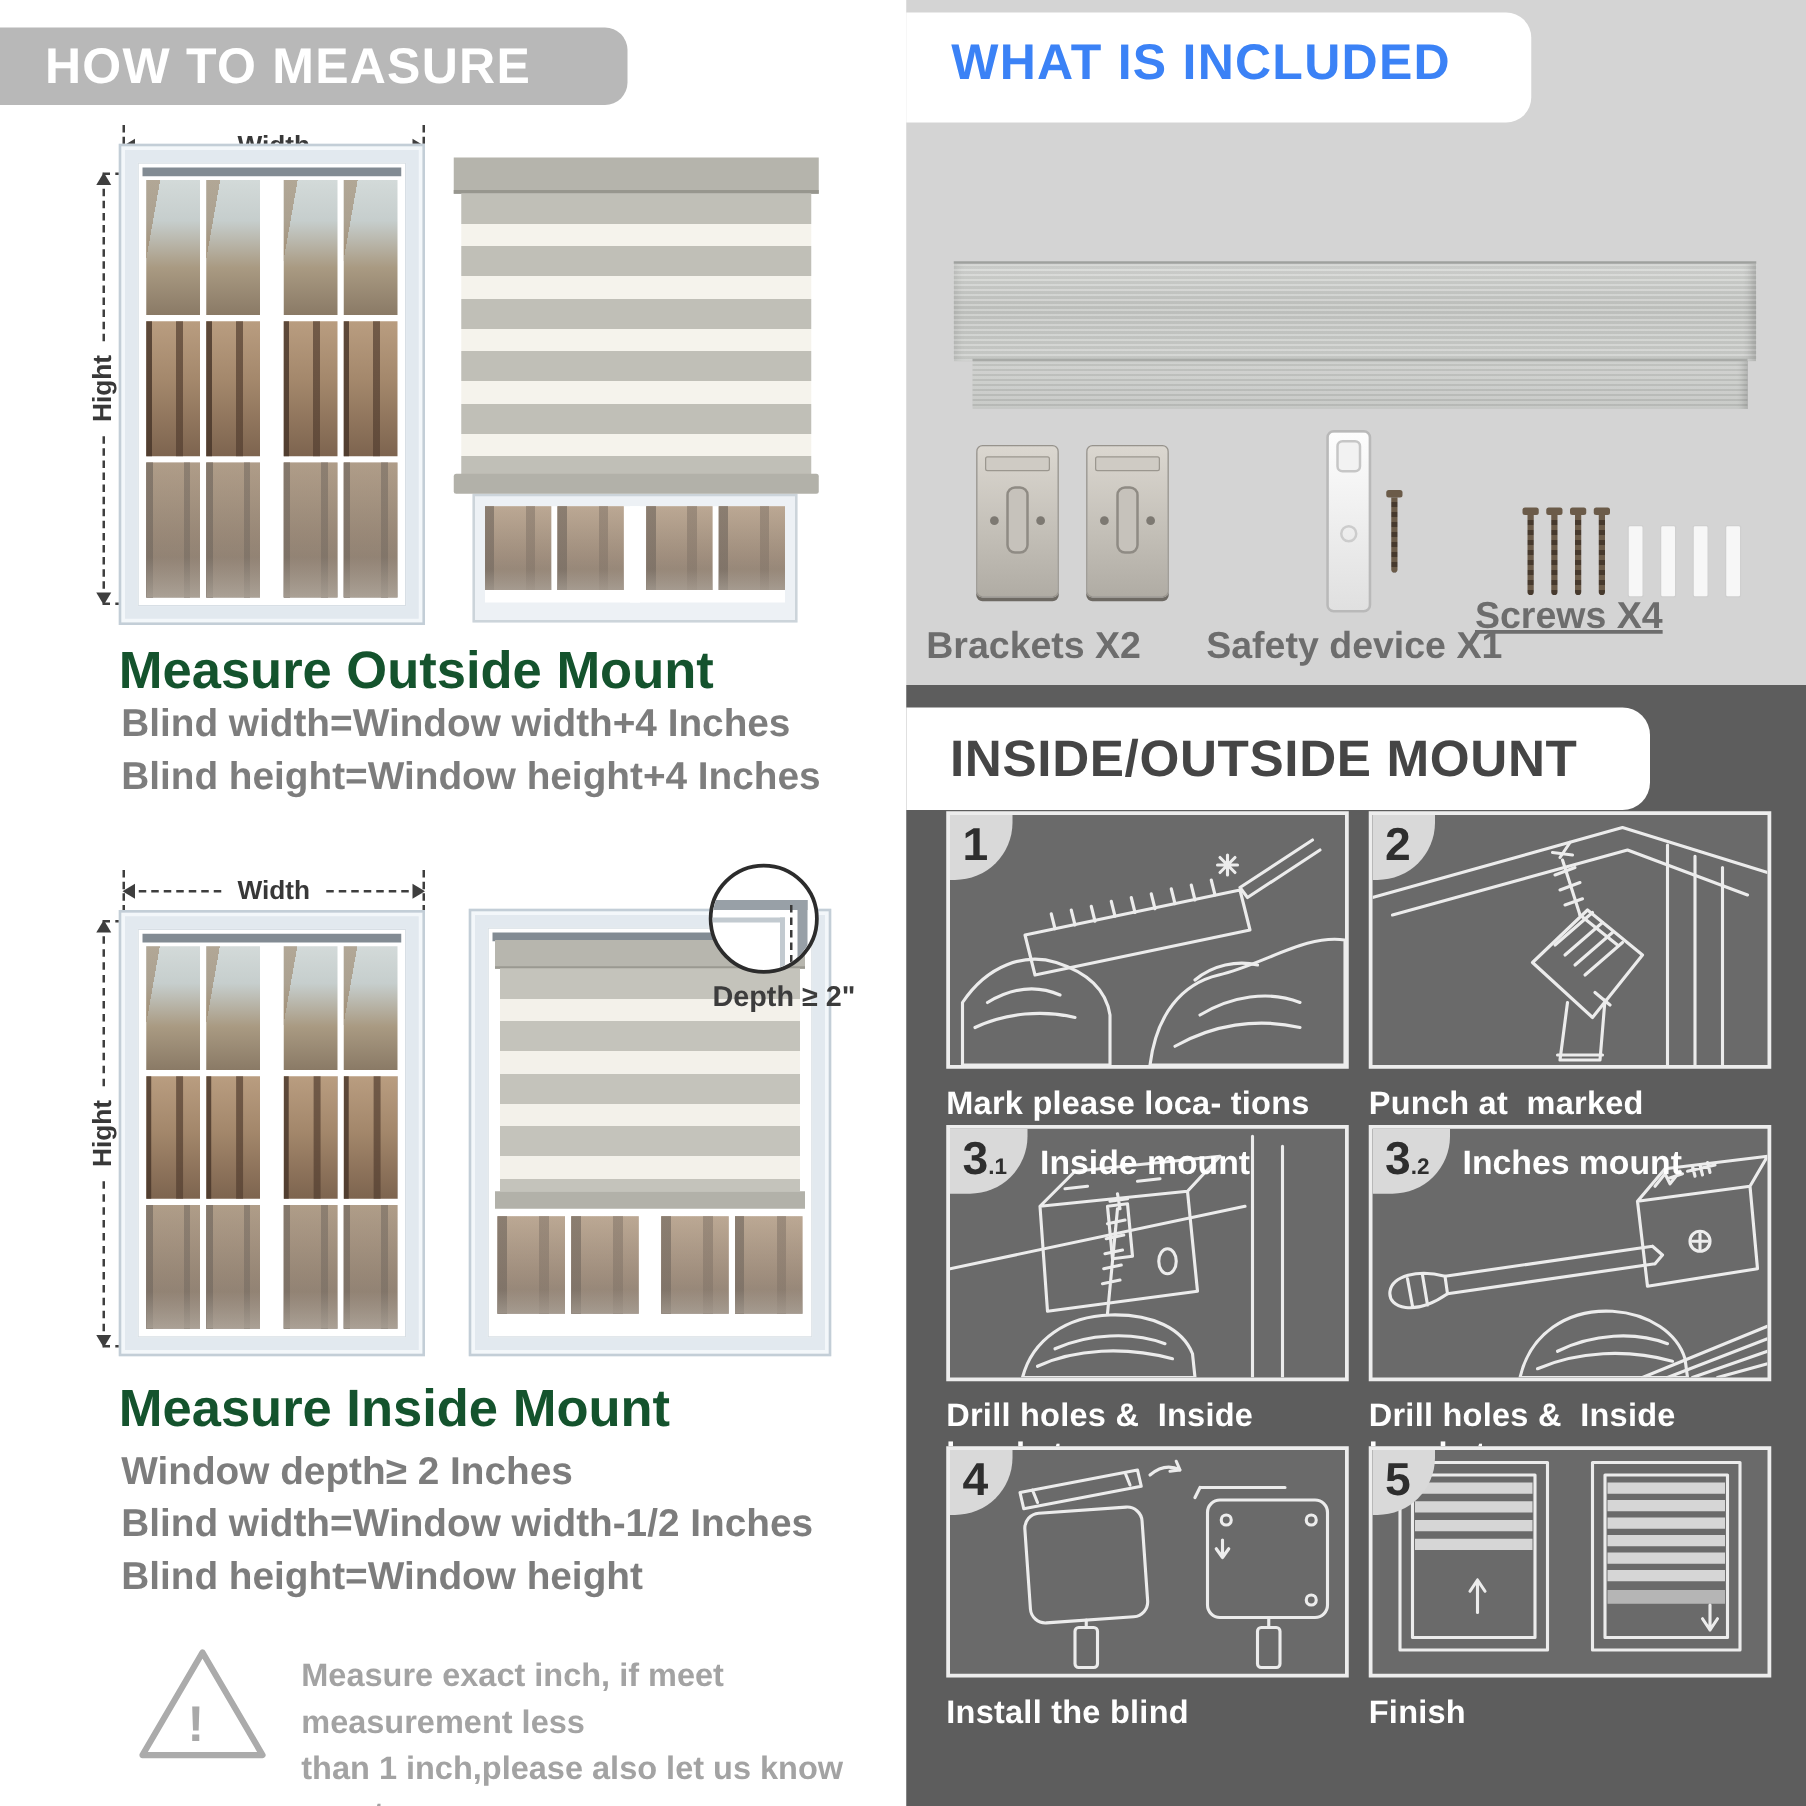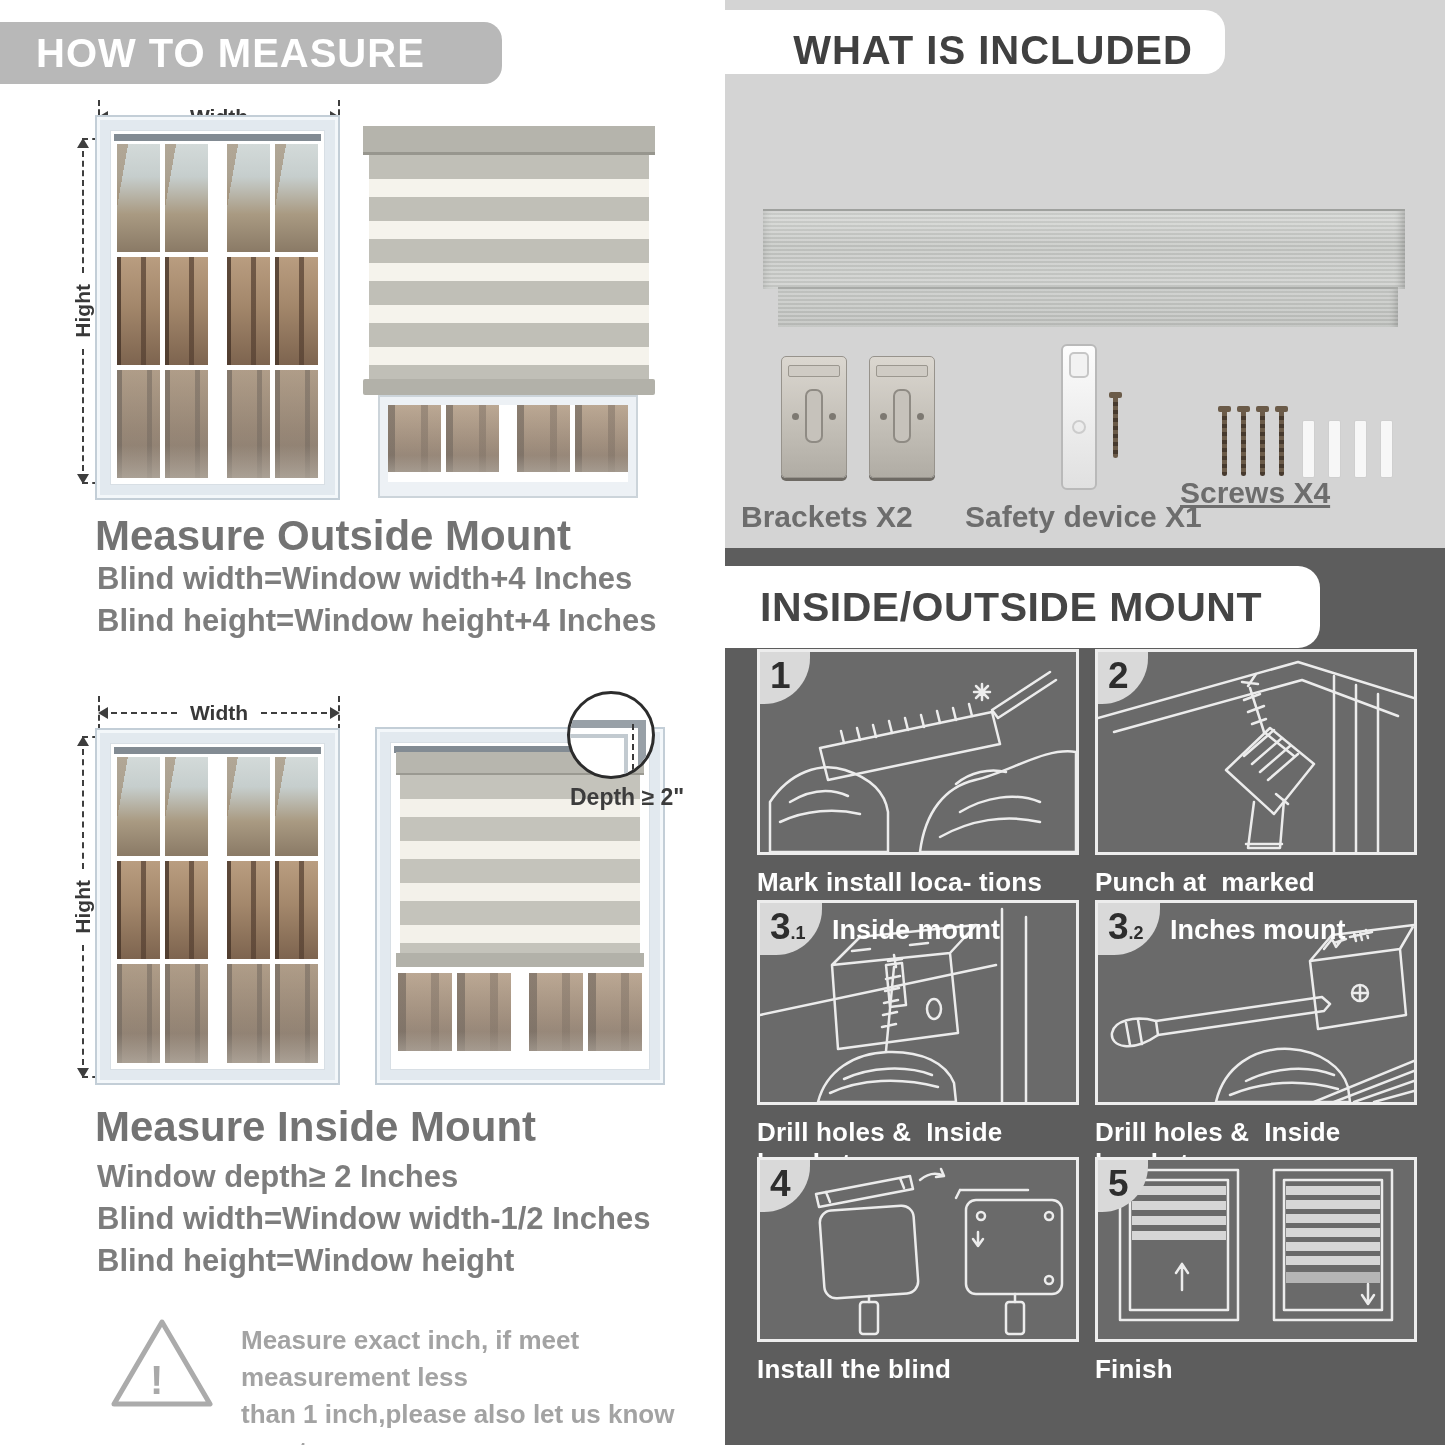--- a/index.html
+++ b/index.html
@@ -67,31 +67,31 @@
      background:repeating-linear-gradient(180deg,#c4c3bb 0 24px,#f3f1ea 24px 42px);}
   .bi-rail{position:absolute;left:5px;right:5px;top:210px;height:14px;background:#b2b1a9;}
 
   .depth-circle{position:absolute;left:567px;top:691px;width:88px;height:88px;border-radius:50%;
      background:#ffffff;border:3px solid #2c2c2c;overflow:hidden;box-sizing:border-box;}
   .dc-l1{position:absolute;left:-24px;top:26px;width:92px;height:70px;border-top:8px solid #98a0a7;border-right:8px solid #98a0a7;}
   .dc-l2{position:absolute;left:-24px;top:40px;width:78px;height:70px;border-top:4px solid #c2cad0;border-right:4px solid #c2cad0;}
   .dc-dash{position:absolute;left:62px;top:30px;height:46px;border-left:2px dashed #3a3a3a;}
   .depth-label{position:absolute;left:570px;top:784px;font-size:23px;font-weight:bold;color:#3c3c3c;}
 
-  .mo-heading{position:absolute;font-size:42px;font-weight:bold;color:#737373;}
+  .mo-heading{position:absolute;font-size:42px;font-weight:bold;color:#14532d;}
   .mo-lines{position:absolute;font-size:31px;font-weight:bold;color:#7d7d7d;line-height:42px;}
 
   .warn-text{position:absolute;font-size:26px;color:#a3a3a3;line-height:37px;font-weight:bold;}
   .warn-excl{position:absolute;font-size:40px;font-weight:bold;color:#a9a9a9;}
 
   
   .right-top{position:absolute;left:725px;top:0;width:720px;height:548px;background:#d4d4d4;}
-  .banner-white{position:absolute;left:0;top:10px;width:500px;height:64px;background:#ffffff;
-     border-radius:0 20px 20px 0;color:#404040;font-weight:bold;font-size:40px;line-height:80px;
-     padding-left:36px;letter-spacing:1px;box-sizing:border-box;text-align:center;}
+  .banner-white{position:absolute;left:0;top:10px;width:500px;height:88px;background:#ffffff;
+     border-radius:0 20px 20px 0;color:#3b82f6;font-weight:bold;font-size:40px;line-height:80px;
+     padding-left:36px;letter-spacing:1px;box-sizing:border-box;}
   .product-title{position:absolute;left:0;top:132px;width:100%;text-align:center;
      font-size:34px;font-weight:bold;color:#6d6d6d;}
   .hr-main{position:absolute;left:38px;top:209px;width:642px;height:78px;
      background:
        repeating-linear-gradient(180deg, rgba(255,255,255,.22) 0 2px, rgba(0,0,0,.03) 2px 4px),
        linear-gradient(180deg,#d2d4d1 0%,#c2c4c1 45%,#cbcdca 100%);
      border-top:2px solid #9fa19e;box-shadow:inset -7px 0 7px -3px rgba(0,0,0,.18), inset 7px 0 7px -5px rgba(0,0,0,.1);}
   .hr-lower{position:absolute;left:53px;top:287px;width:620px;height:38px;
      background:
        repeating-linear-gradient(180deg, rgba(255,255,255,.2) 0 2px, rgba(0,0,0,.03) 2px 4px),
@@ -339,21 +339,21 @@
           <path d="M214 40 l16 0 M222 32 l0 16 M216 34 l12 12 M228 34 l-12 12"></path>
           <path d="M232 58 L290 20 M238 66 L296 28 M232 58 L238 66"></path>
           <path d="M160 200 C165 160 185 135 215 128 C250 120 285 95 316 100 L316 200 Z"></path>
           <path d="M200 160 C225 145 255 140 280 150 M180 185 C210 168 245 162 280 170 M196 132 C210 120 230 116 246 120"></path>
         </svg>
         <div class="badge">
             <span class="num">1</span>
             <span class="sub"></span>
           </div>
       </div>
-      <div class="caption">Mark install loca- tions</div>
+      <div class="caption">Mark please loca- tions</div>
     </div>
 
     <div class="cell" style="left:370px;top:101px;">
       <div class="stepbox" style="height:206px;">
         <svg class="art" width="316" height="200" viewBox="0 0 316 200" fill="none" stroke="#ececec" stroke-width="2.5" stroke-linecap="round" stroke-linejoin="round">
           <path d="M0 66 L200 10 M200 10 L316 46 M16 80 L204 28 M204 28 L300 64"></path>
           <path d="M236 24 V200 M258 33 V200 M280 42 V200"></path>
           <path d="M150 34 l8 -12 M144 30 l16 2 M152 36 L166 80"></path>
           <path d="M146 48 l16 -6 M150 60 l16 -6 M154 72 l14 -5"></path>
           <path d="M128 118 L172 76 L216 112 L176 162 Z M166 80 L196 104"></path>

